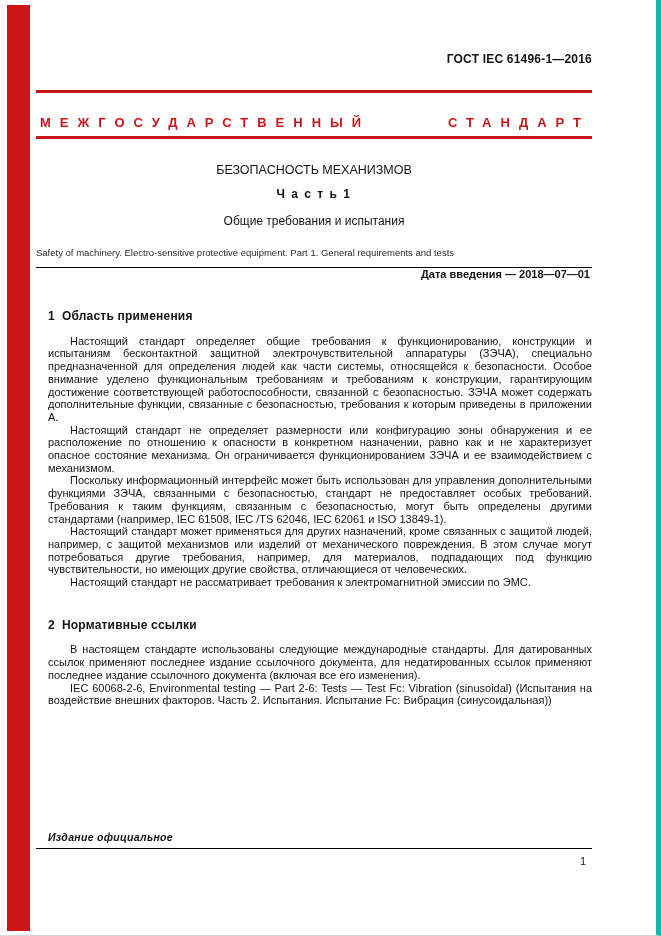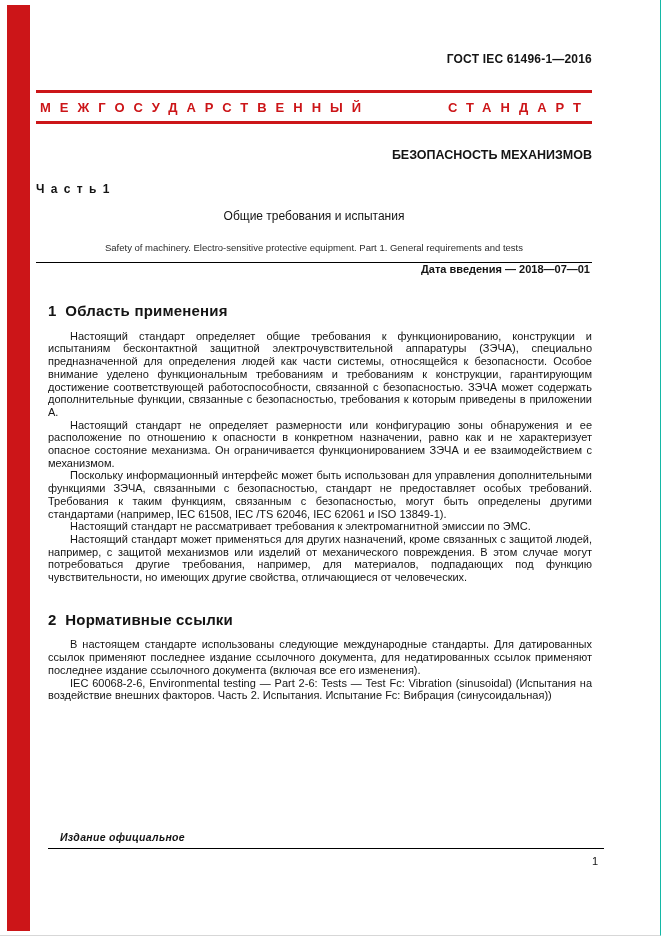--- a/index.html
+++ b/index.html
@@ -5,49 +5,49 @@
   * { margin:0; padding:0; box-sizing:border-box; }
   html,body { background:#e9e9e9; }
   body {
     width:661px; height:936px;
     font-family:"Liberation Sans", sans-serif;
     color:#141414;
   }
   .page {
     position:relative; width:661px; height:936px;
     background:#ffffff; overflow:hidden;
-    border-right:1px solid #14b8a6; border-bottom:1px solid #d7d7d7;
+    border-right:5px solid #14b8a6; border-bottom:1px solid #d7d7d7;
   }
   .red-bar {
     position:absolute; left:7px; top:5px; width:23px; height:926px;
     background:var(--accent,#cc1518);
   }
   .content { position:absolute; left:36px; top:0; width:556px; }
   .doc-code { padding-top:52px; text-align:right; font-weight:bold; font-size:12px; letter-spacing:0.2px; }
   .banner {
     margin-top:24px;
     border-top:3px solid var(--accent,#cc1518);
     border-bottom:3px solid var(--accent,#cc1518);
     color:var(--accent,#cc1518);
     font-weight:bold; font-size:13px;
     display:flex; justify-content:space-between;
-    padding:7px 2px 6px 4px;
+    padding:22px 2px 6px 4px;
   }
   .banner span { letter-spacing:9px; white-space:nowrap; }
   .title-block { margin-top:23px; }
-  .title-main { text-align:right; font-weight:bold; font-size:12.5px; line-height:17px; }
-  .title-part { text-align:left; font-weight:bold; font-size:12px; margin-top:18px; letter-spacing:1.5px; }
+  .title-main { text-align:center; font-weight:normal; font-size:12.5px; line-height:17px; }
+  .title-part { text-align:center; font-weight:bold; font-size:12px; margin-top:8px; letter-spacing:1.5px; }
   .title-sub  { text-align:center; font-weight:normal; font-size:12px; margin-top:13px; }
-  .title-en   { text-align:center; font-size:9.5px; margin-top:19px; color:#2a2a2a; }
+  .title-en   { text-align:left; font-size:9.5px; margin-top:19px; color:#2a2a2a; }
   .rule { border:none; border-top:1px solid #000; margin-top:9px; }
   .date-line { text-align:right; font-weight:bold; font-size:11px; padding-right:2px; }
   .body-text { margin-left:12px; font-size:11px; line-height:12.7px; text-align:justify; }
-  .body-text h2 { font-size:15px; font-weight:bold; margin-top:30px; margin-bottom:12px; text-align:left; letter-spacing:0.2px; }
+  .body-text h2 { font-size:12px; font-weight:bold; margin-top:30px; margin-bottom:12px; text-align:left; letter-spacing:0.2px; }
   .body-text p { text-indent:22px; }
-  .footer { position:absolute; left:48px; width:556px; bottom:68px; }
+  .footer { position:absolute; left:36px; width:556px; bottom:68px; }
   .official { margin-left:12px; font-weight:bold; font-style:italic; font-size:10.5px; margin-bottom:5px; letter-spacing:0.3px; }
   .footer-rule { border-top:1px solid #000; }
   .page-number { text-align:right; font-size:11px; margin-top:6px; padding-right:6px; }
 </style>
 </head>
 <body>
 
 <div class="page">
   <div class="red-bar"></div>
 
@@ -68,22 +68,22 @@
 
     <hr class="rule">
 
     <div class="date-line">Дата введения — 2018—07—01</div>
 
     <div class="body-text">
       <h2>1&nbsp;&nbsp;Область применения</h2>
       <p>Настоящий стандарт определяет общие требования к функционированию, конструкции и испытаниям бесконтактной защитной электрочувствительной аппаратуры (ЗЭЧА), специально предназначенной для определения людей как части системы, относящейся к безопасности. Особое внимание уделено функциональным требованиям и требованиям к конструкции, гарантирующим достижение соответствующей работоспособности, связанной с безопасностью. ЗЭЧА может содержать дополнительные функции, связанные с безопасностью, требования к которым приведены в приложении А.</p>
       <p>Настоящий стандарт не определяет размерности или конфигурацию зоны обнаружения и ее расположение по отношению к опасности в конкретном назначении, равно как и не характеризует опасное состояние механизма. Он ограничивается функционированием ЗЭЧА и ее взаимодействием с механизмом.</p>
       <p>Поскольку информационный интерфейс может быть использован для управления дополнительными функциями ЗЭЧА, связанными с безопасностью, стандарт не предоставляет особых требований. Требования к таким функциям, связанным с безопасностью, могут быть определены другими стандартами (например, IEC 61508, IEC /TS 62046, IEC 62061 и ISO 13849-1).</p>
+      <p>Настоящий стандарт может применяться для других назначений, кроме связанных с защитой людей, например, с защитой механизмов или изделий от механического повреждения. В этом случае могут потребоваться другие требования, например, для материалов, подпадающих под функцию чувствительности, но имеющих другие свойства, отличающиеся от человеческих.</p>
       <p>Настоящий стандарт не рассматривает требования к электромагнитной эмиссии по ЭМС.</p>
-      <p>Настоящий стандарт может применяться для других назначений, кроме связанных с защитой людей, например, с защитой механизмов или изделий от механического повреждения. В этом случае могут потребоваться другие требования, например, для материалов, подпадающих под функцию чувствительности, но имеющих другие свойства, отличающиеся от человеческих.</p>
 
       <h2>2&nbsp;&nbsp;Нормативные ссылки</h2>
       <p>В настоящем стандарте использованы следующие международные стандарты. Для датированных ссылок применяют последнее издание ссылочного документа, для недатированных ссылок применяют последнее издание ссылочного документа (включая все его изменения).</p>
       <p>IEC 60068-2-6, Environmental testing — Part 2-6: Tests — Test Fc: Vibration (sinusoidal) (Испытания на воздействие внешних факторов. Часть 2. Испытания. Испытание Fc: Вибрация (синусоидальная))</p>
     </div>
   </div>
 
   <div class="footer">
     <div class="official">Издание официальное</div>
     <div class="footer-rule"></div>

